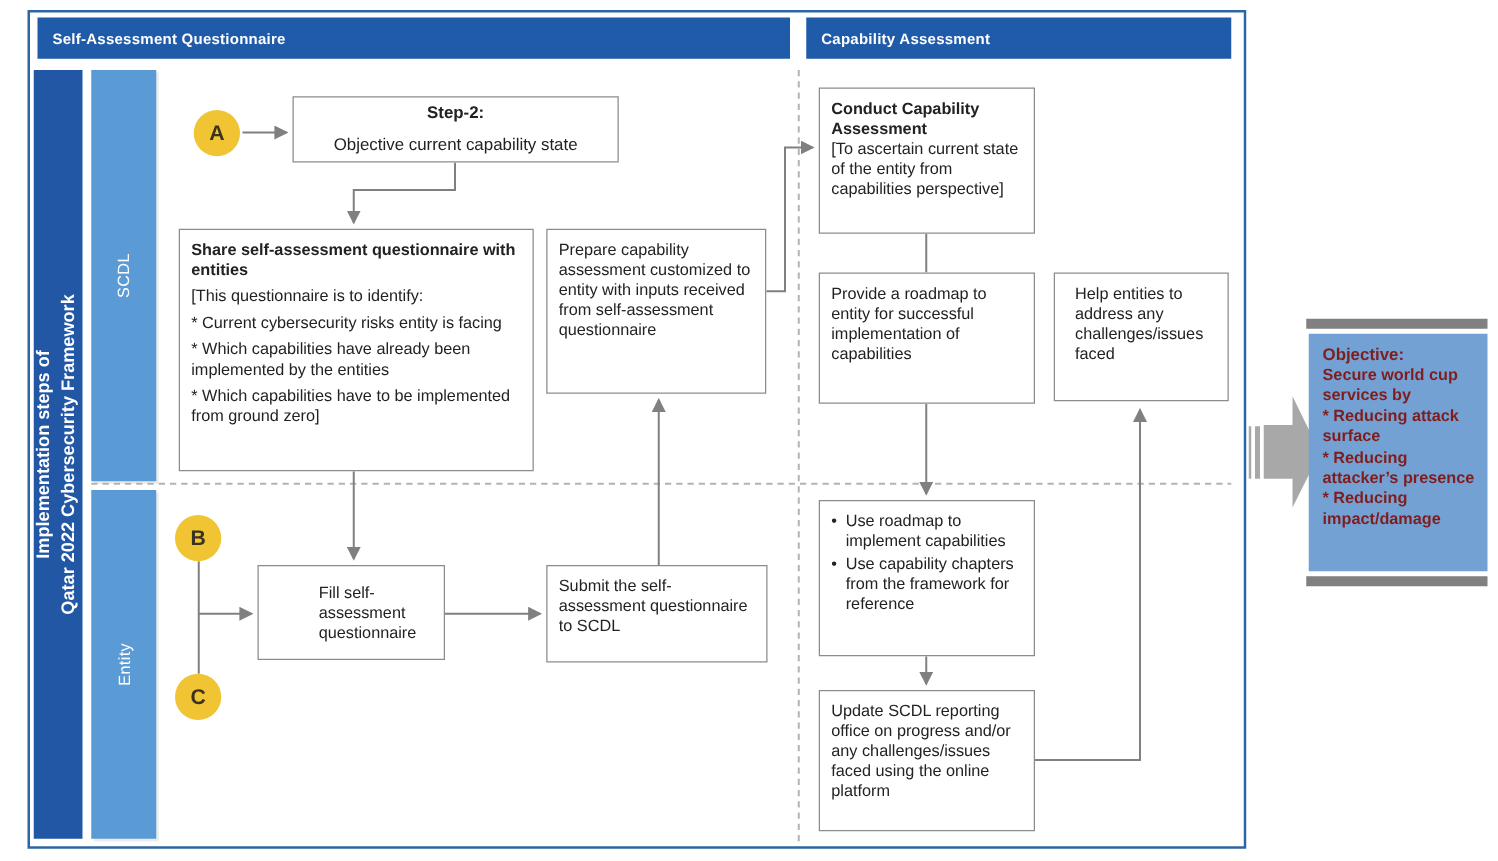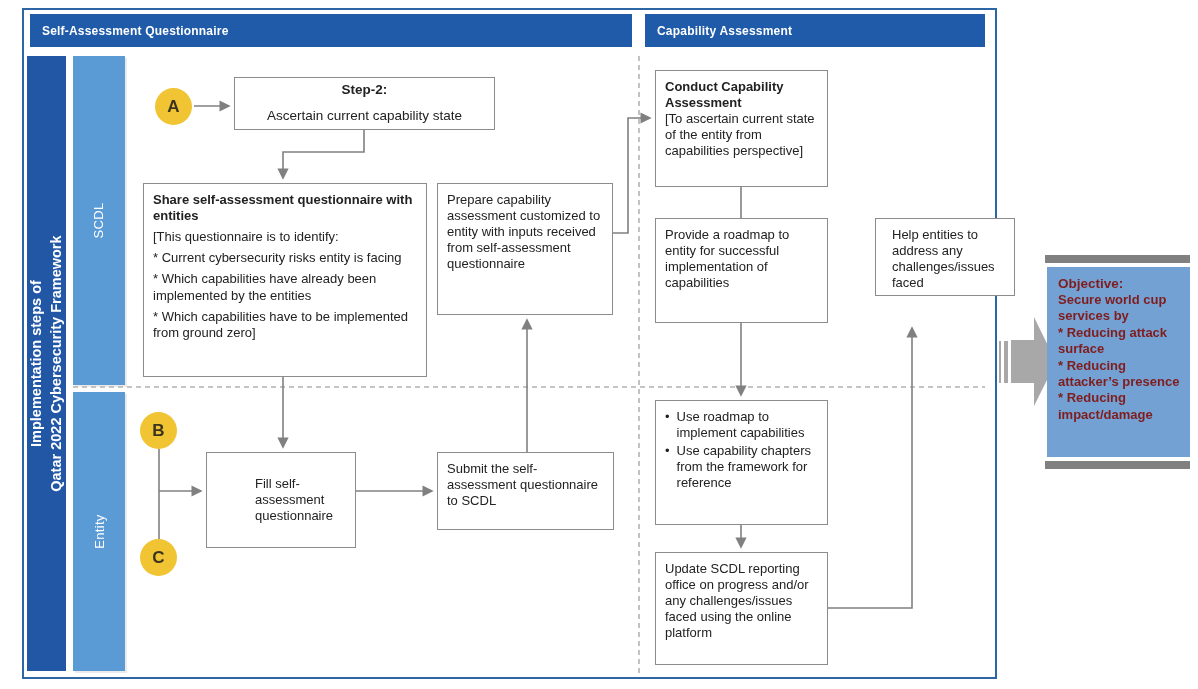--- a/index.html
+++ b/index.html
@@ -35,22 +35,22 @@
   .fbox .t{font-weight:bold;}
   .center-box{display:flex;flex-direction:column;align-items:center;justify-content:space-between;text-align:center;padding:4px 6px;}
   .vcenter{display:flex;flex-direction:column;justify-content:center;}
   .box-step2{left:234px;top:77px;width:261px;height:53px;font-size:13.5px;}
   .box-share{left:143px;top:183px;width:284px;height:194px;}
   .box-share p{margin:0 0 5px 0;}
   .box-share p:last-child{margin-bottom:15px;}
   .box-prepare{left:437px;top:183px;width:176px;height:132px;}
   .box-conduct{left:655px;top:70px;width:173px;height:117px;}
   .box-provide{left:655px;top:218px;width:173px;height:105px;}
-  .box-help{left:875px;top:218px;width:140px;height:78px;padding-left:16px;}
-  .box-fill{left:206px;top:452px;width:150px;height:96px;padding-left:48px;}
+  .box-help{left:843px;top:218px;width:140px;height:103px;padding-left:16px;}
+  .box-fill{left:206px;top:452px;width:150px;height:76px;padding-left:48px;}
   .box-submit{left:437px;top:452px;width:177px;height:78px;}
   .box-useroadmap{left:655px;top:400px;width:173px;height:125px;}
   .box-update{left:655px;top:552px;width:173px;height:113px;}
   .bullet-row{display:flex;gap:7px;margin-bottom:2px;}
   .bullet-glyph{flex:0 0 auto;}
   .circle{width:37px;height:37px;border-radius:50%;background:var(--circle-bg);display:flex;align-items:center;justify-content:center;font-weight:bold;font-size:17px;color:#3a3320;z-index:3;}
   .circle-a{left:155px;top:88px;}
   .circle-b{left:140px;top:412px;}
   .circle-c{left:140px;top:539px;}
   .overlay{position:absolute;left:0;top:0;width:1198px;height:689px;z-index:1;pointer-events:none;}
@@ -112,21 +112,21 @@
     </g>
     <g fill="#a8a8a8">
       <rect x="999" y="341" width="2" height="42"></rect>
       <rect x="1004" y="341" width="4" height="42"></rect>
       <polygon points="1011,340 1034,340 1034,317 1056,362 1034,406 1034,383 1011,383"></polygon>
     </g>
   </svg>
 
   <div class="abs fbox center-box box-step2">
     <div class="t">Step-2:</div>
-    <div>Ascertain current capability state</div>
+    <div>Objective current capability state</div>
   </div>
 
   <div class="abs fbox box-share">
     <p class="t">Share self-assessment questionnaire with entities</p>
     <p>[This questionnaire is to identify:</p>
     <p>* Current cybersecurity risks entity is facing</p>
     <p>* Which capabilities have already been implemented by the entities</p>
     <p>* Which capabilities have to be implemented from ground zero]</p>
   </div>
 

